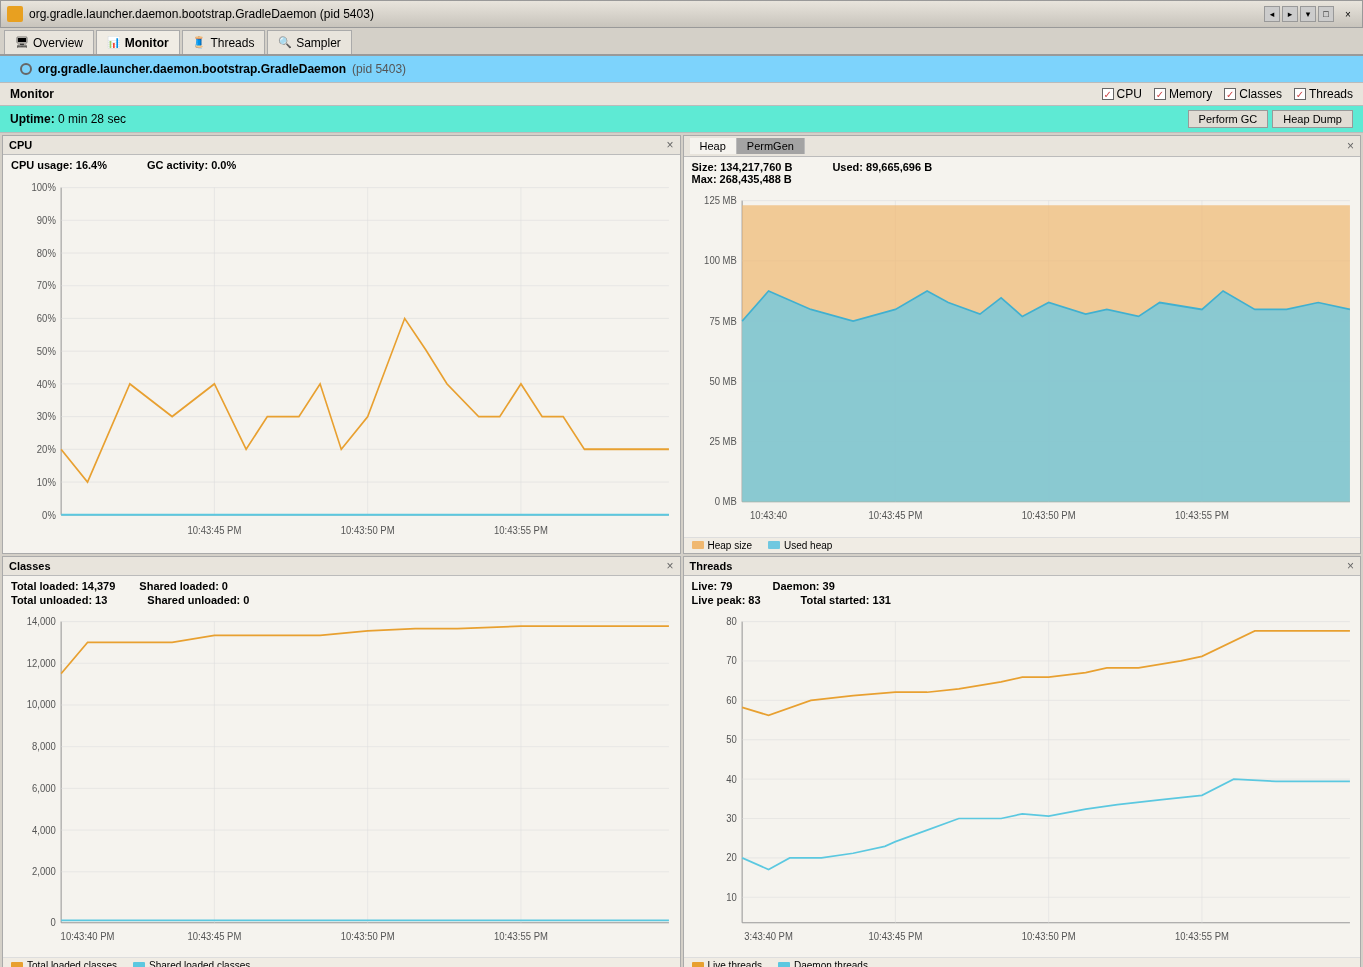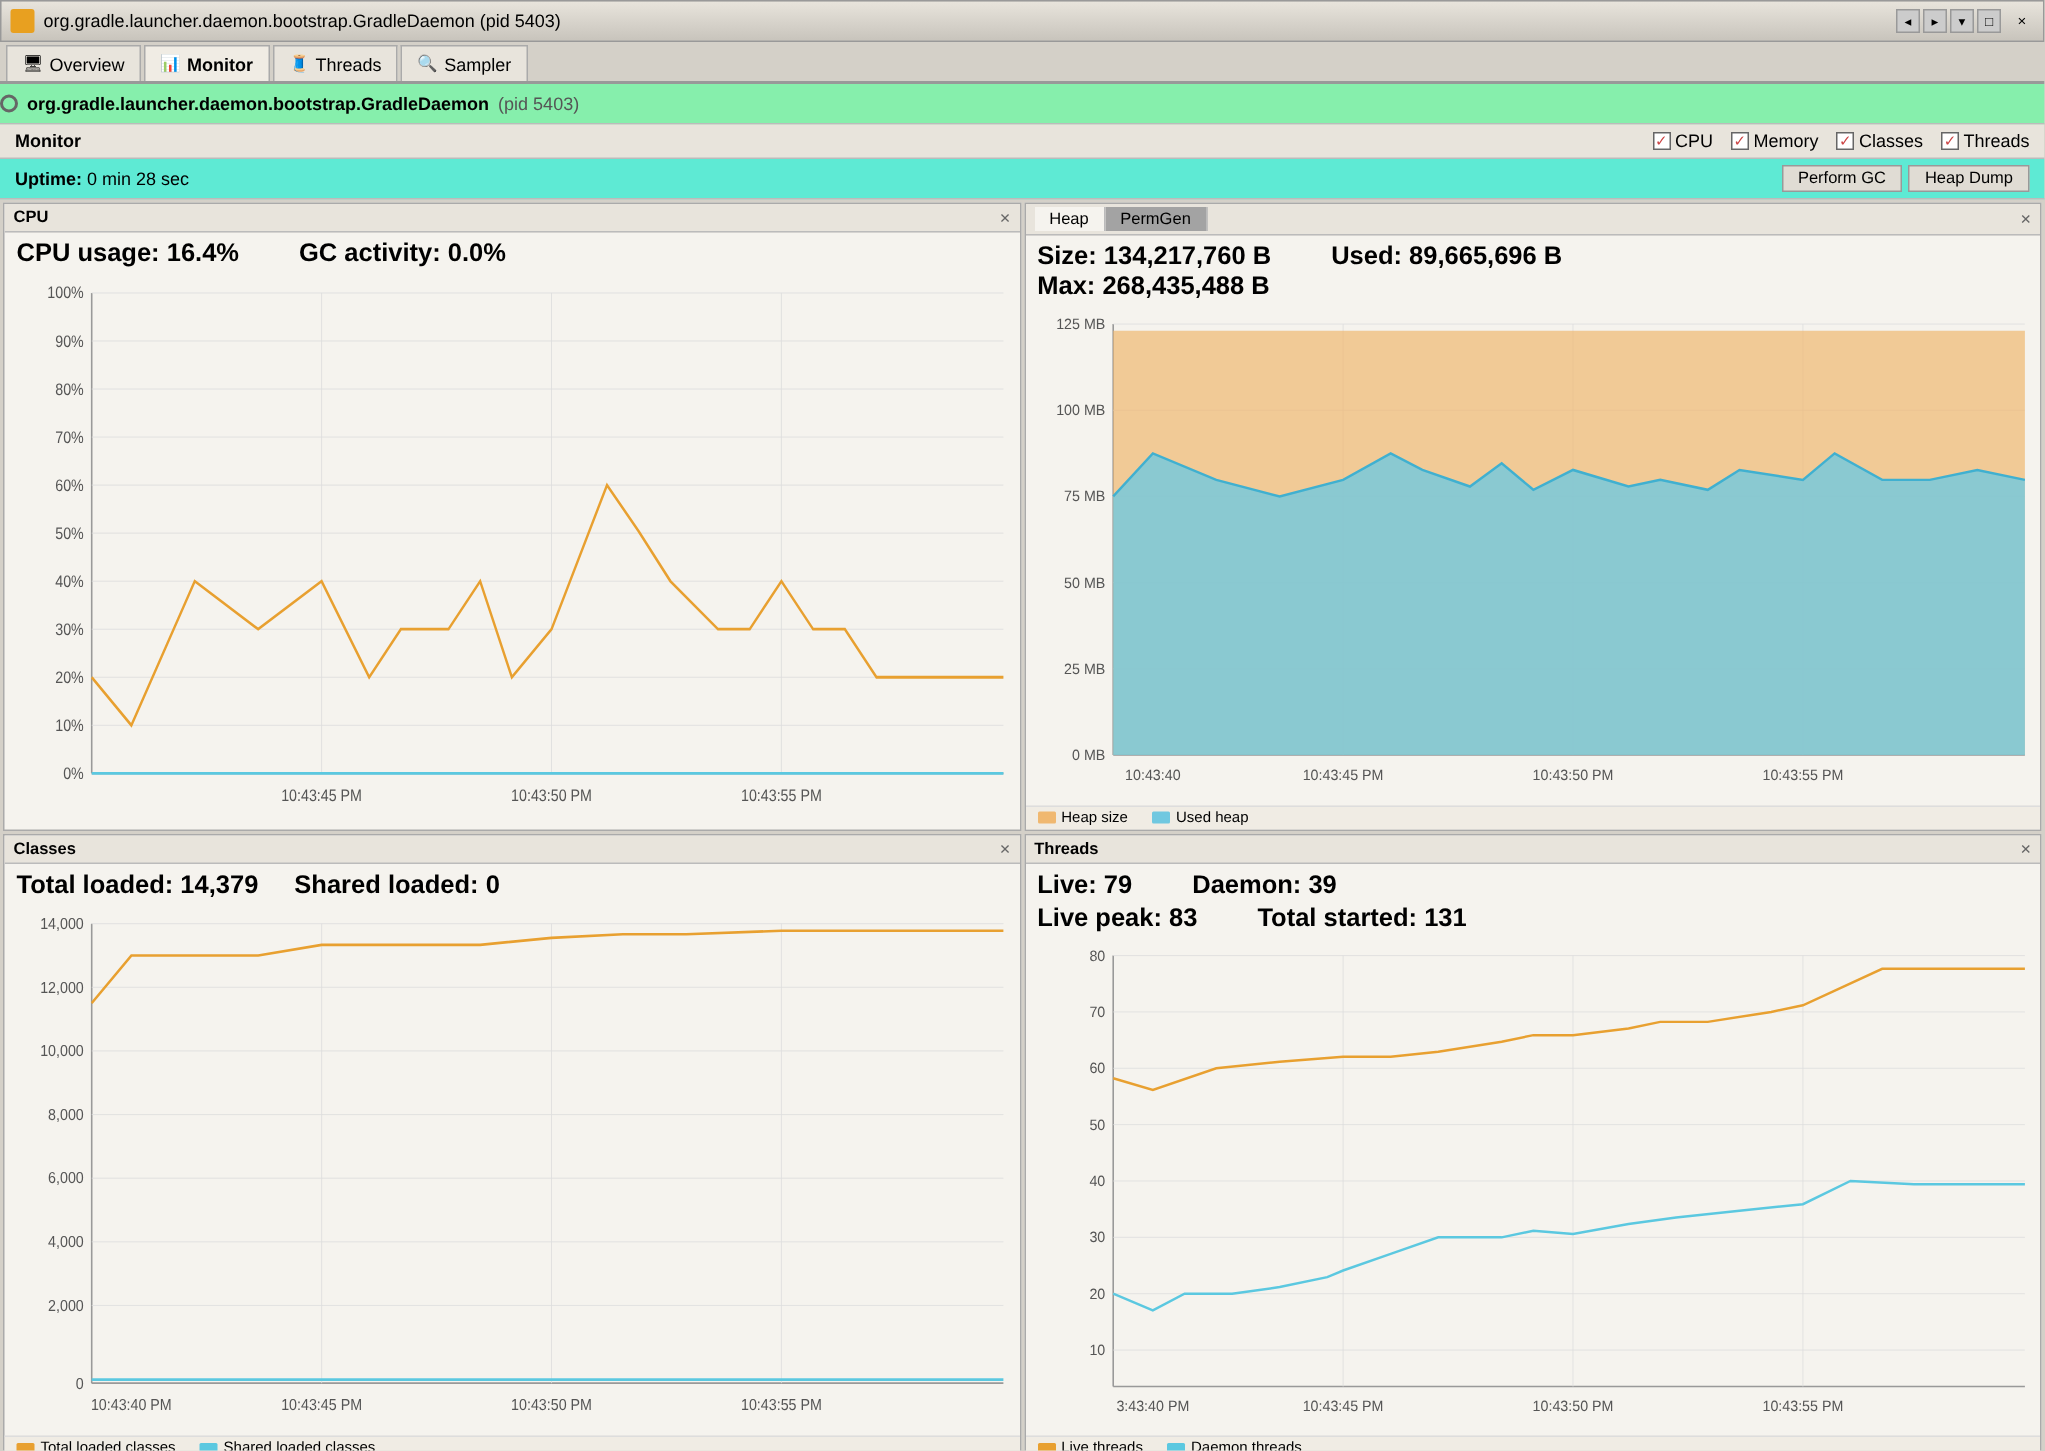--- a/index.html
+++ b/index.html
@@ -40,22 +40,22 @@
       display: flex;
       align-items: center;
       gap: 4px;
       height: 24px;
       margin-right: 2px;
     }
     .tab.active { background: #f0ece4; font-weight: bold; }
 
     
     .process-header {
-      background: #86efac;
-      padding: 6px 0;
+      background: #7dd3fc;
+      padding: 6px 20px;
       border-bottom: 1px solid #bbb;
       display: flex;
       align-items: center;
       gap: 6px;
     }
     .process-radio { width: 12px; height: 12px; border-radius: 50%; border: 2px solid #666; }
 
     
     .monitor-toolbar {
       background: #e8e4dc;
@@ -112,21 +112,21 @@
     .chart-close { margin-left: auto; cursor: pointer; font-size: 12px; color: #666; }
 
     .chart-tabs { display: flex; gap: 0; background: #a3a3a3; }
     .chart-tab { padding: 2px 10px; font-size: 11px; cursor: pointer; border-right: 1px solid #bbb; }
     .chart-tab.active { background: #f5f3ee; }
 
     .chart-stats {
       padding: 4px 8px;
       display: flex;
       gap: 40px;
-      font-size: 17px;
+      font-size: 11px;
     }
 
     .chart-area {
       flex: 1;
       position: relative;
       overflow: hidden;
       text-align: right;
     }
 
     .chart-legend {
@@ -343,20 +343,24 @@
 
   <div class="chart-panel">
     <div class="chart-header">
       <span class="chart-header-title">Classes</span>
       <span class="chart-close">×</span>
     </div>
     <div class="chart-stats" style="flex-direction:column; gap:2px;">
       <div style="display:flex; gap:24px;">
         <span style="font-weight:bold;">Total loaded: 14,379</span>
         <span style="font-weight:bold;">Shared loaded: 0</span>
+      </div>
+      <div style="display:flex; gap:40px;">
+        <span style="font-weight:bold;">Total unloaded: 13</span>
+        <span style="font-weight:bold;">Shared unloaded: 0</span>
       </div>
     </div>
     <div class="chart-area">
       <svg class="chart-svg" viewBox="0 0 640 300" preserveAspectRatio="none">
         <line x1="55" y1="10" x2="55" y2="270" class="axis-line"></line>
         <line x1="55" y1="270" x2="630" y2="270" class="axis-line"></line>
         <line x1="55" y1="10" x2="630" y2="10" class="grid-line"></line>
         <line x1="55" y1="46" x2="630" y2="46" class="grid-line"></line>
         <line x1="55" y1="82" x2="630" y2="82" class="grid-line"></line>
         <line x1="55" y1="118" x2="630" y2="118" class="grid-line"></line>

